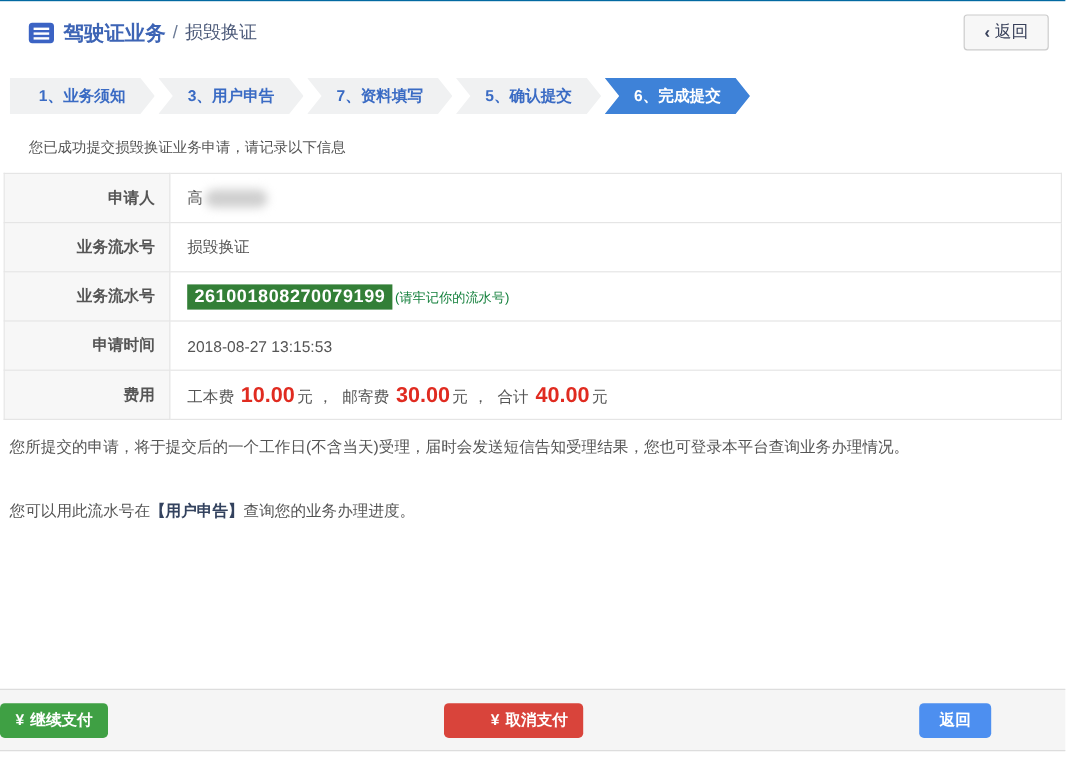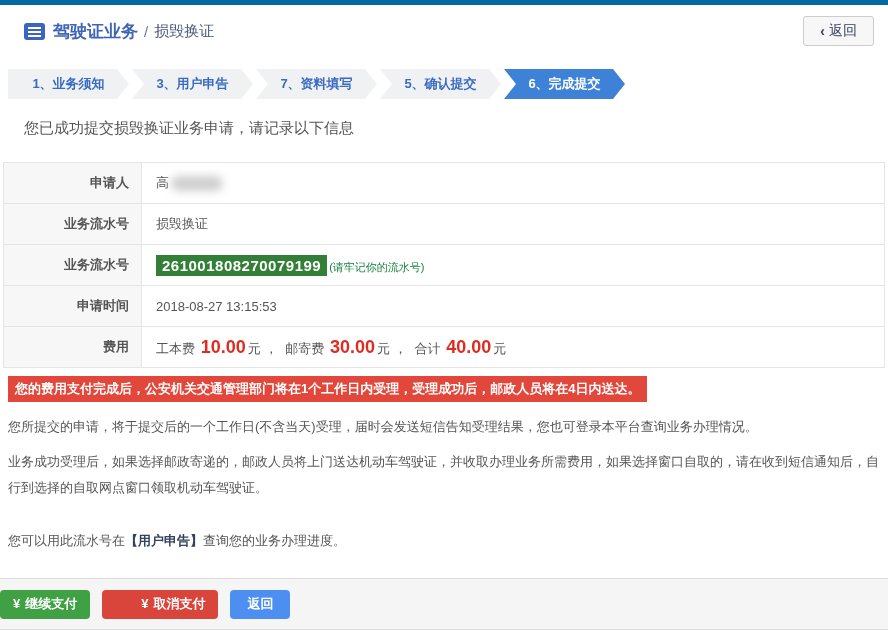--- a/index.html
+++ b/index.html
@@ -1,18 +1,18 @@
 <!DOCTYPE html>
 <html><head>
 <meta charset="utf-8">
 <style>
   * { margin:0; padding:0; box-sizing:border-box; }
   html,body { width:888px; height:634px; background:#fff; overflow:hidden;
     font-family:"Liberation Sans","DejaVu Sans",sans-serif; color:#555; }
-  .page { position:relative; width:888px; height:634px; border-top:5px solid #0369a1; }
+  .page { position:relative; width:888px; height:634px; border-top:1px solid #0369a1; }
 
   
   .header { height:52px; display:flex; align-items:center; padding:0 14px 0 24px; }
   .doc-icon { width:21px; height:17px; background:#3b63c4; border-radius:3px; position:relative; margin-right:8px; flex:0 0 auto; }
   .doc-icon:before { content:""; position:absolute; left:4px; right:4px; top:4px; height:2px; background:#fff;
     box-shadow:0 4px 0 #fff, 0 8px 0 #fff; }
   .title-main { color:#3d64b5; font-size:17px; font-weight:bold; }
   .title-sep { color:#6b7a95; font-size:15px; margin:0 6px; }
   .title-sub { color:#4a5878; font-size:15px; }
   .back-btn { margin-left:auto; background:#f7f7f7; border:1px solid #ccc; border-radius:3px;
@@ -21,21 +21,21 @@
 
   
   .steps { display:flex; gap:3px; height:30px; margin:12px 0 0 8px;border-radius:11px; }
   .step { flex:0 0 121px; font-size:13px; font-weight:bold; color:#3a6bc4; text-align:center;
     line-height:30px; background:#f0f1f2; cursor:pointer;
     clip-path:polygon(0 0, calc(100% - 12px) 0, 100% 50%, calc(100% - 12px) 100%, 0 100%, 12px 50%); }
   .step.first { clip-path:polygon(0 0, calc(100% - 12px) 0, 100% 50%, calc(100% - 12px) 100%, 0 100%); }
   .step.active { background:#3e82d8; color:#fff; }
 
   
-  .success-msg { margin:20px 0 24px 24px; font-size:15px; color:#545454; }
+  .success-msg { margin:20px 0 12px 24px; font-size:12px; color:#545454; }
 
   
   table.info { border-collapse:collapse; width:882px; margin-left:3px; }
   table.info th { width:138px; background:#f7f7f7; border:1px solid #e5e5e5; text-align:right;
     padding:0 12px 0 0; font-size:13px; color:#555; font-weight:bold; height:41px; }
   table.info td { border:1px solid #e5e5e5; padding-left:14px; font-size:13px; color:#555; height:41px; }
   .masked-blob { display:inline-block; width:52px; height:15px; background:#cfcfcf; border-radius:8px;
     filter:blur(4px); vertical-align:middle; margin-left:2px; }
   .serial-badge { display:inline-block; background:#337f37; color:#fff; font-weight:bold;
     font-size:15px; padding:2px 6px; letter-spacing:0.5px; }
@@ -46,21 +46,21 @@
   
   .warning { display:inline-block; background:#e2473c; color:#fff; font-weight:bold; font-size:13px;
     padding:4px 7px; margin:8px 0 2px 8px; }
   .para { margin:10px 8px 0 8px; font-size:13px; color:#555; line-height:1.95; width:872px; }
   .para.progress-line { margin-top:28px; }
   .progress-link { font-weight:bold; color:#33425e; }
 
   
   .footer { position:absolute; left:0; top:573px; width:888px; height:52px; background:#f5f5f5;
     border-top:1px solid #ddd; border-bottom:1px solid #ddd;
-    display:flex; align-items:center; justify-content:flex-start; gap:12px; padding-right:62px; }
+    display:flex; align-items:center; justify-content:space-between; gap:12px; padding-right:62px; }
   .btn { height:29px; border:none; border-radius:4px; color:#fff; font-weight:bold; font-size:13px;
     padding:0 13px; cursor:pointer; font-family:inherit; }
   .btn .yen { margin-right:5px; }
   .btn-green { background:#3fa044; }
   .btn-red { background:#d9443b;padding-left:39px; }
   .btn-blue { background:#4d8ff0; padding:0 17px; }
 </style>
 </head>
 <body>
 
@@ -114,24 +114,22 @@
         <span class="fee-amount">10.00</span><span>元</span><span class="fee-sep">，</span>
         <span>邮寄费</span>
         <span class="fee-amount">30.00</span><span>元</span><span class="fee-sep">，</span>
         <span>合计</span>
         <span class="fee-amount">40.00</span><span>元</span>
       </td>
     </tr>
   </tbody>
     </table>
 
-  <div class="warning">您的费用支付完成后，公安机关交通管理部门将在1个工作日内受理，受理成功后，邮政人员将在4日内送达。</div>
 
   <p class="para">您所提交的申请，将于提交后的一个工作日(不含当天)受理，届时会发送短信告知受理结果，您也可登录本平台查询业务办理情况。</p>
-  <p class="para">业务成功受理后，如果选择邮政寄递的，邮政人员将上门送达机动车驾驶证，并收取办理业务所需费用，如果选择窗口自取的，请在收到短信通知后，自行到选择的自取网点窗口领取机动车驾驶证。</p>
   <p class="para progress-line"><span>您可以用此流水号在</span><span class="progress-link">【用户申告】</span><span>查询您的业务办理进度。</span></p>
 
   <div class="footer">
     <button class="btn btn-green"><span class="yen">¥</span><span>继续支付</span></button>
     <button class="btn btn-red"><span class="yen">¥</span><span>取消支付</span></button>
     <button class="btn btn-blue"><span>返回</span></button>
   </div>
 
 </div>
 

